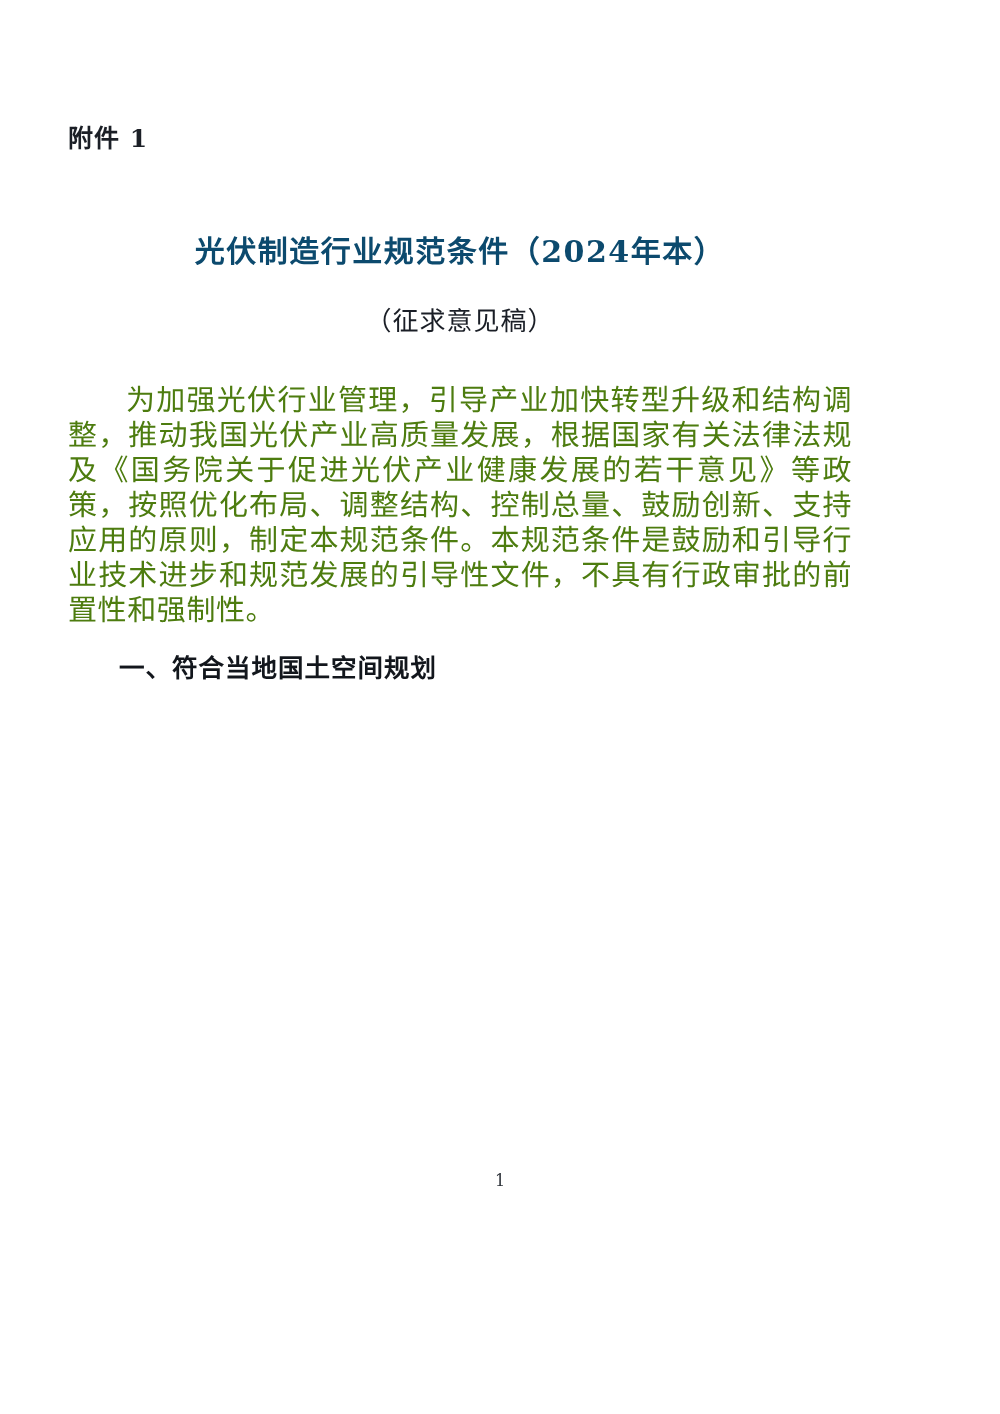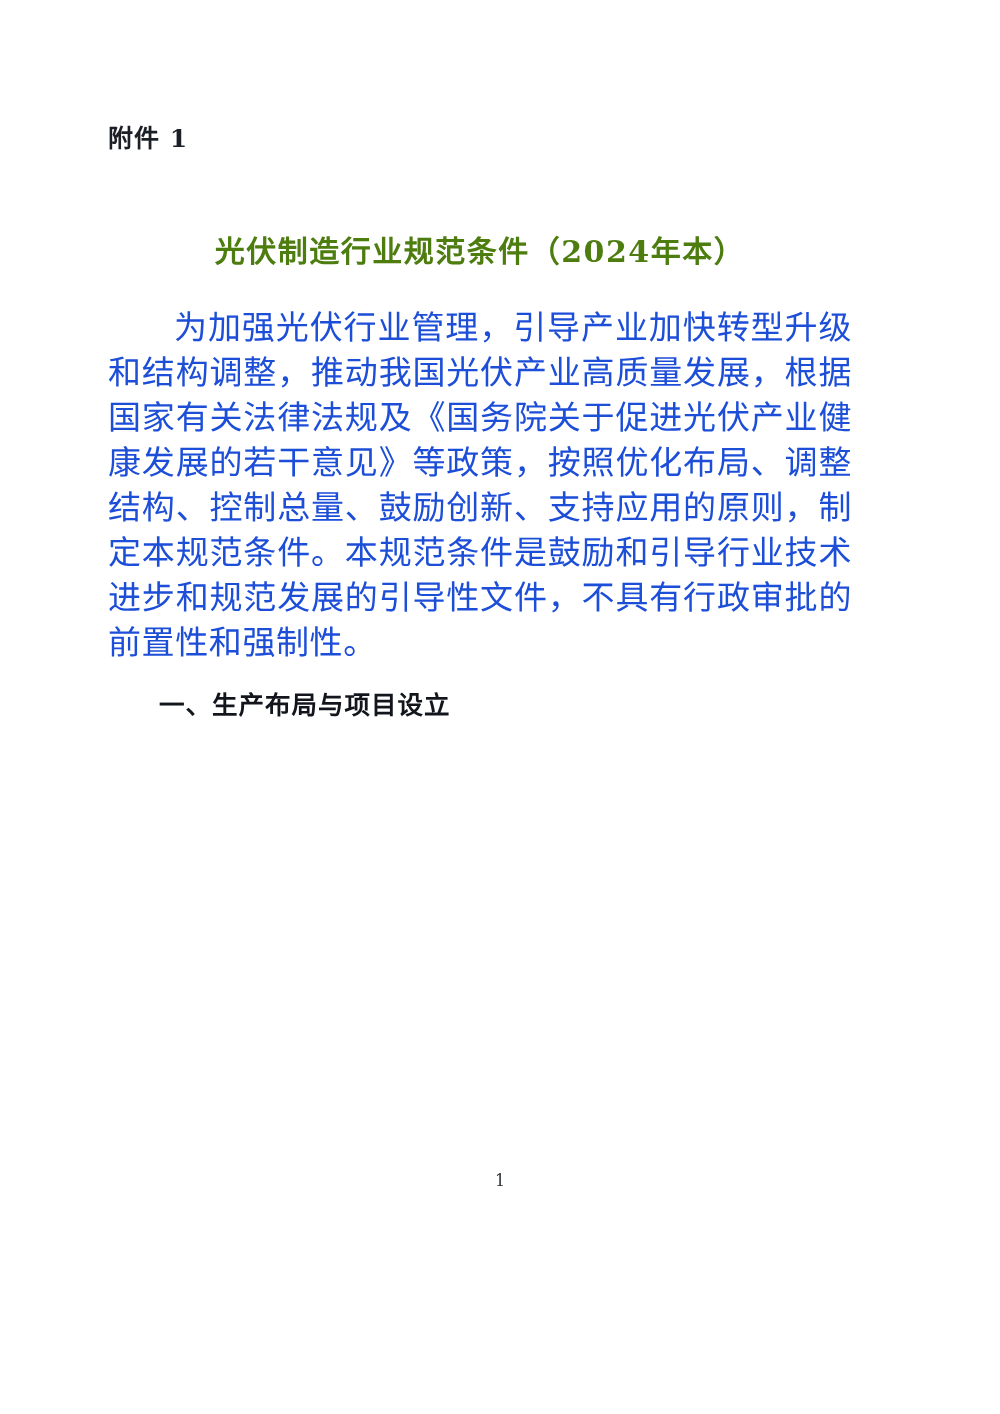--- a/index.html
+++ b/index.html
@@ -13,54 +13,54 @@
     overflow: hidden;
     font-family: "DejaVu Serif", "Liberation Serif", serif;
     color: #14171c;
     position: relative;
   }
   .page {
     position: relative;
     width: 1000px;
     height: 1242px;
     box-sizing: border-box;
-    padding: 118px 148px 40px 108px;
+    padding: 118px 148px 40px 68px;
   }
   .attachment-label {
     font-family: "DejaVu Serif", "Liberation Serif", serif;
     font-weight: bold;
     font-size: 25px;
     letter-spacing: 1px;
     color: #1b1f26;
     margin: 0 0 78px 0;
   }
   .doc-title {
     text-align: center;
     font-weight: bold;
     font-size: 30px;
     letter-spacing: 1.5px;
-    color: #4d7c0f;
+    color: #0c4a6e;
     margin: 0 0 34px 0;
     line-height: 1.3;
   }
   .doc-subtitle {
     text-align: center;
     font-size: 26px;
     letter-spacing: 1px;
     color: #1a1e26;
     margin: 0 0 44px 0;
     line-height: 1.3;
   }
   .para {
-    font-size: 33px;
-    line-height: 45px;
+    font-size: 29px;
+    line-height: 35px;
     text-align: justify;
     text-justify: inter-ideograph;
     margin: 0 0 6px 0;
-    color: #1d4ed8;
+    color: #4d7c0f;
     text-indent: 2em;
     letter-spacing: 0.6px;
   }
   .section-heading {
     font-size: 25.5px;
     line-height: 53px;
     font-weight: bold;
     margin: 14px 0 4px 0;
     text-indent: 2em;
     letter-spacing: 1px;
@@ -79,21 +79,22 @@
 </style>
 </head>
 <body>
 
 <div class="page">
 
   <div class="attachment-label">附件 1</div>
 
   <h1 class="doc-title">光伏制造行业规范条件（2024年本）</h1>
 
+  <div class="doc-subtitle">（征求意见稿）</div>
 
   <p class="para">为加强光伏行业管理，引导产业加快转型升级和结构调整，推动我国光伏产业高质量发展，根据国家有关法律法规及《国务院关于促进光伏产业健康发展的若干意见》等政策，按照优化布局、调整结构、控制总量、鼓励创新、支持应用的原则，制定本规范条件。本规范条件是鼓励和引导行业技术进步和规范发展的引导性文件，不具有行政审批的前置性和强制性。</p>
 
-  <p class="section-heading">一、生产布局与项目设立</p>
+  <p class="section-heading">一、符合当地国土空间规划</p>
 
 
 
   <div class="page-number">1</div>
 </div>
 
 </body></html>

